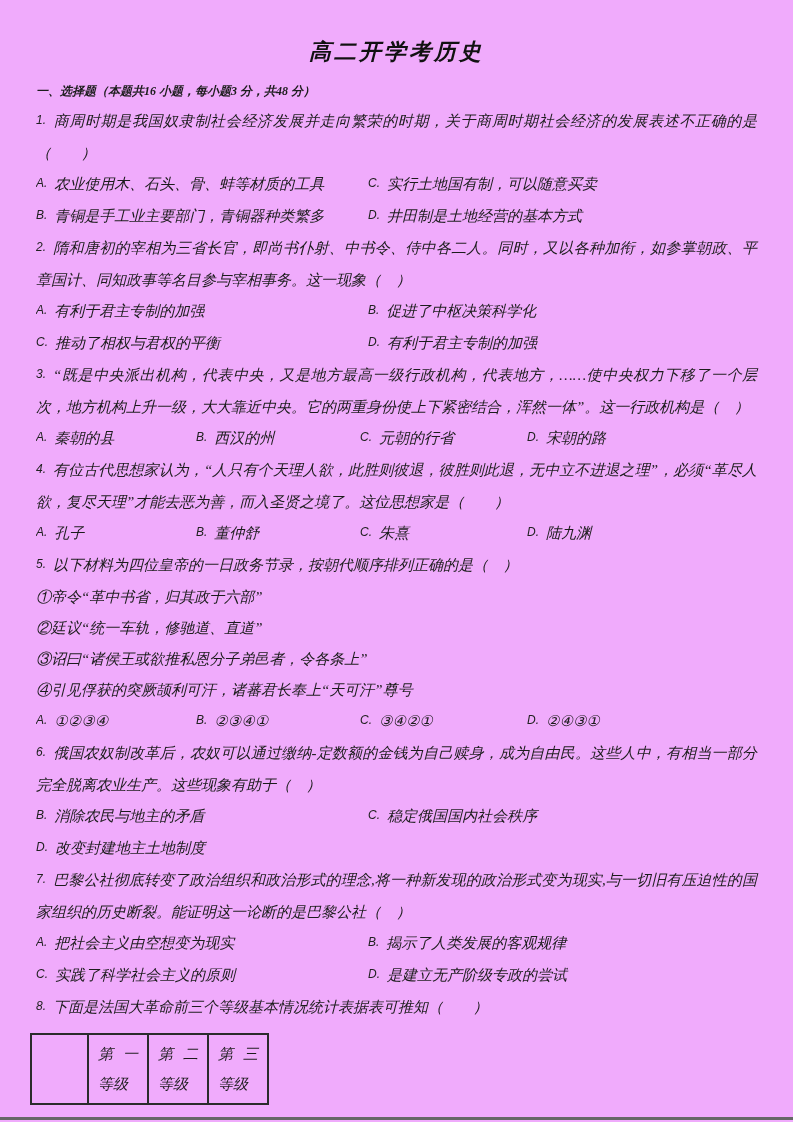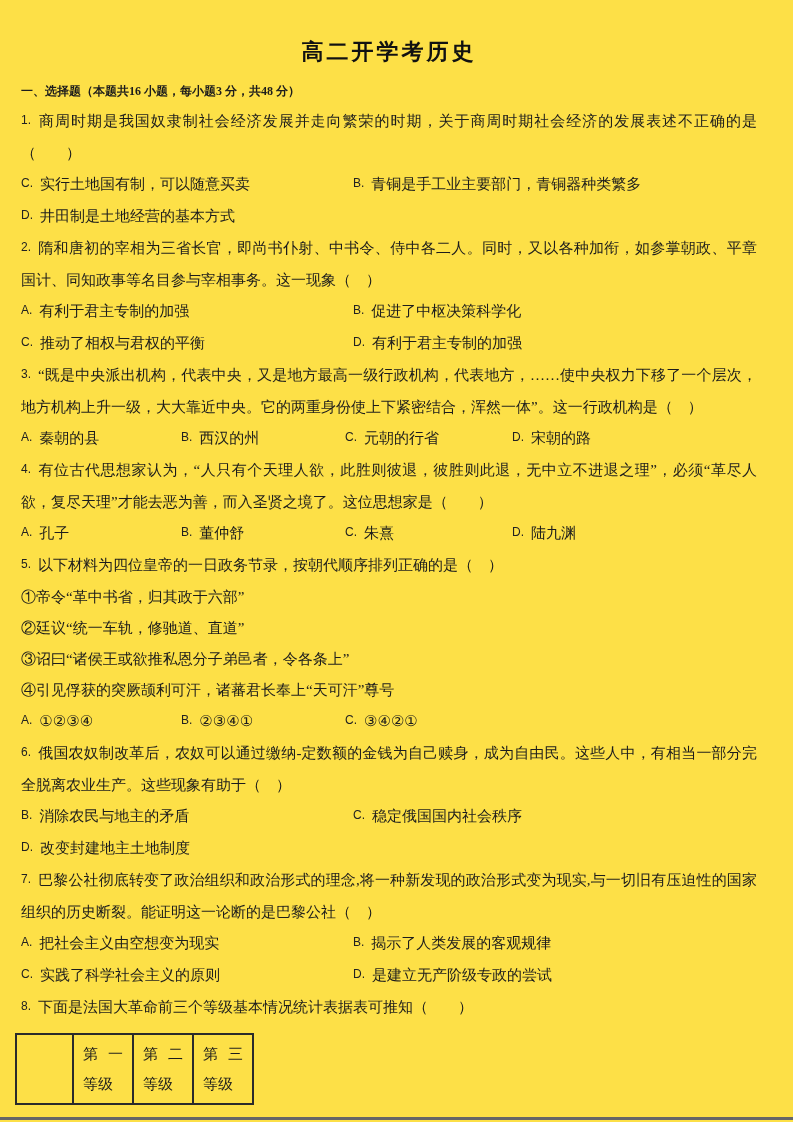--- a/index.html
+++ b/index.html
@@ -1,26 +1,27 @@
 <!DOCTYPE html>
 <html><head>
 <meta charset="utf-8">
 <style>
   html, body { margin: 0; padding: 0; background: #ffffff; }
   .page {
     position: relative;
     width: 793px;
     height: 1122px;
-    background: #fde047;
+    background: #f0abfc;
     box-sizing: border-box;
-    padding: 36px 36px 0 21px;
+    padding: 36px 36px 0 36px;
     font-family: "Liberation Serif", "DejaVu Serif", serif;
     color: #1c1c1c;
     font-size: 15px;
     overflow: hidden;
+    font-style: italic;
   }
   .doc-title {
     text-align: center;
     font-size: 22px;
     font-weight: bold;
     line-height: 32px;
     letter-spacing: 3px;
     color: #111;
   }
   .section-heading {
@@ -87,20 +88,21 @@
 
 <div class="page">
 
   <div class="doc-title">高二开学考历史</div>
 
   <div class="section-heading">一、选择题（本题共16 小题，每小题3 分，共48 分）</div>
 
   <div class="question">
     <p class="q-text"><span class="q-num">1.</span><span>商周时期是我国奴隶制社会经济发展并走向繁荣的时期，关于商周时期社会经济的发展表述不正确的是（　　）</span></p>
     <div class="opts c2">
+      <div class="option"><span class="opt-label">A.</span><span>农业使用木、石头、骨、蚌等材质的工具</span></div>
       <div class="option"><span class="opt-label">C.</span><span>实行土地国有制，可以随意买卖</span></div>
       <div class="option"><span class="opt-label">B.</span><span>青铜是手工业主要部门，青铜器种类繁多</span></div>
       <div class="option"><span class="opt-label">D.</span><span>井田制是土地经营的基本方式</span></div>
     </div>
   </div>
 
   <div class="question">
     <p class="q-text"><span class="q-num">2.</span><span>隋和唐初的宰相为三省长官，即尚书仆射、中书令、侍中各二人。同时，又以各种加衔，如参掌朝政、平章国计、同知政事等名目参与宰相事务。这一现象（　）</span></p>
     <div class="opts c2">
       <div class="option"><span class="opt-label">A.</span><span>有利于君主专制的加强</span></div>
@@ -133,20 +135,21 @@
   <div class="question">
     <p class="q-text"><span class="q-num">5.</span><span>以下材料为四位皇帝的一日政务节录，按朝代顺序排列正确的是（　）</span></p>
     <p class="stmt">①帝令“革中书省，归其政于六部”</p>
     <p class="stmt">②廷议“统一车轨，修驰道、直道”</p>
     <p class="stmt">③诏曰“诸侯王或欲推私恩分子弟邑者，令各条上”</p>
     <p class="stmt">④引见俘获的突厥颉利可汗，诸蕃君长奉上“天可汗”尊号</p>
     <div class="opts c4">
       <div class="option"><span class="opt-label">A.</span><span>①②③④</span></div>
       <div class="option"><span class="opt-label">B.</span><span>②③④①</span></div>
       <div class="option"><span class="opt-label">C.</span><span>③④②①</span></div>
+      <div class="option"><span class="opt-label">D.</span><span>②④③①</span></div>
     </div>
   </div>
 
   <div class="question">
     <p class="q-text"><span class="q-num">6.</span><span>俄国农奴制改革后，农奴可以通过缴纳-定数额的金钱为自己赎身，成为自由民。这些人中，有相当一部分完全脱离农业生产。这些现象有助于（　）</span></p>
     <div class="opts c2">
       <div class="option"><span class="opt-label">B.</span><span>消除农民与地主的矛盾</span></div>
       <div class="option"><span class="opt-label">C.</span><span>稳定俄国国内社会秩序</span></div>
       <div class="option"><span class="opt-label">D.</span><span>改变封建地主土地制度</span></div>
     </div>

